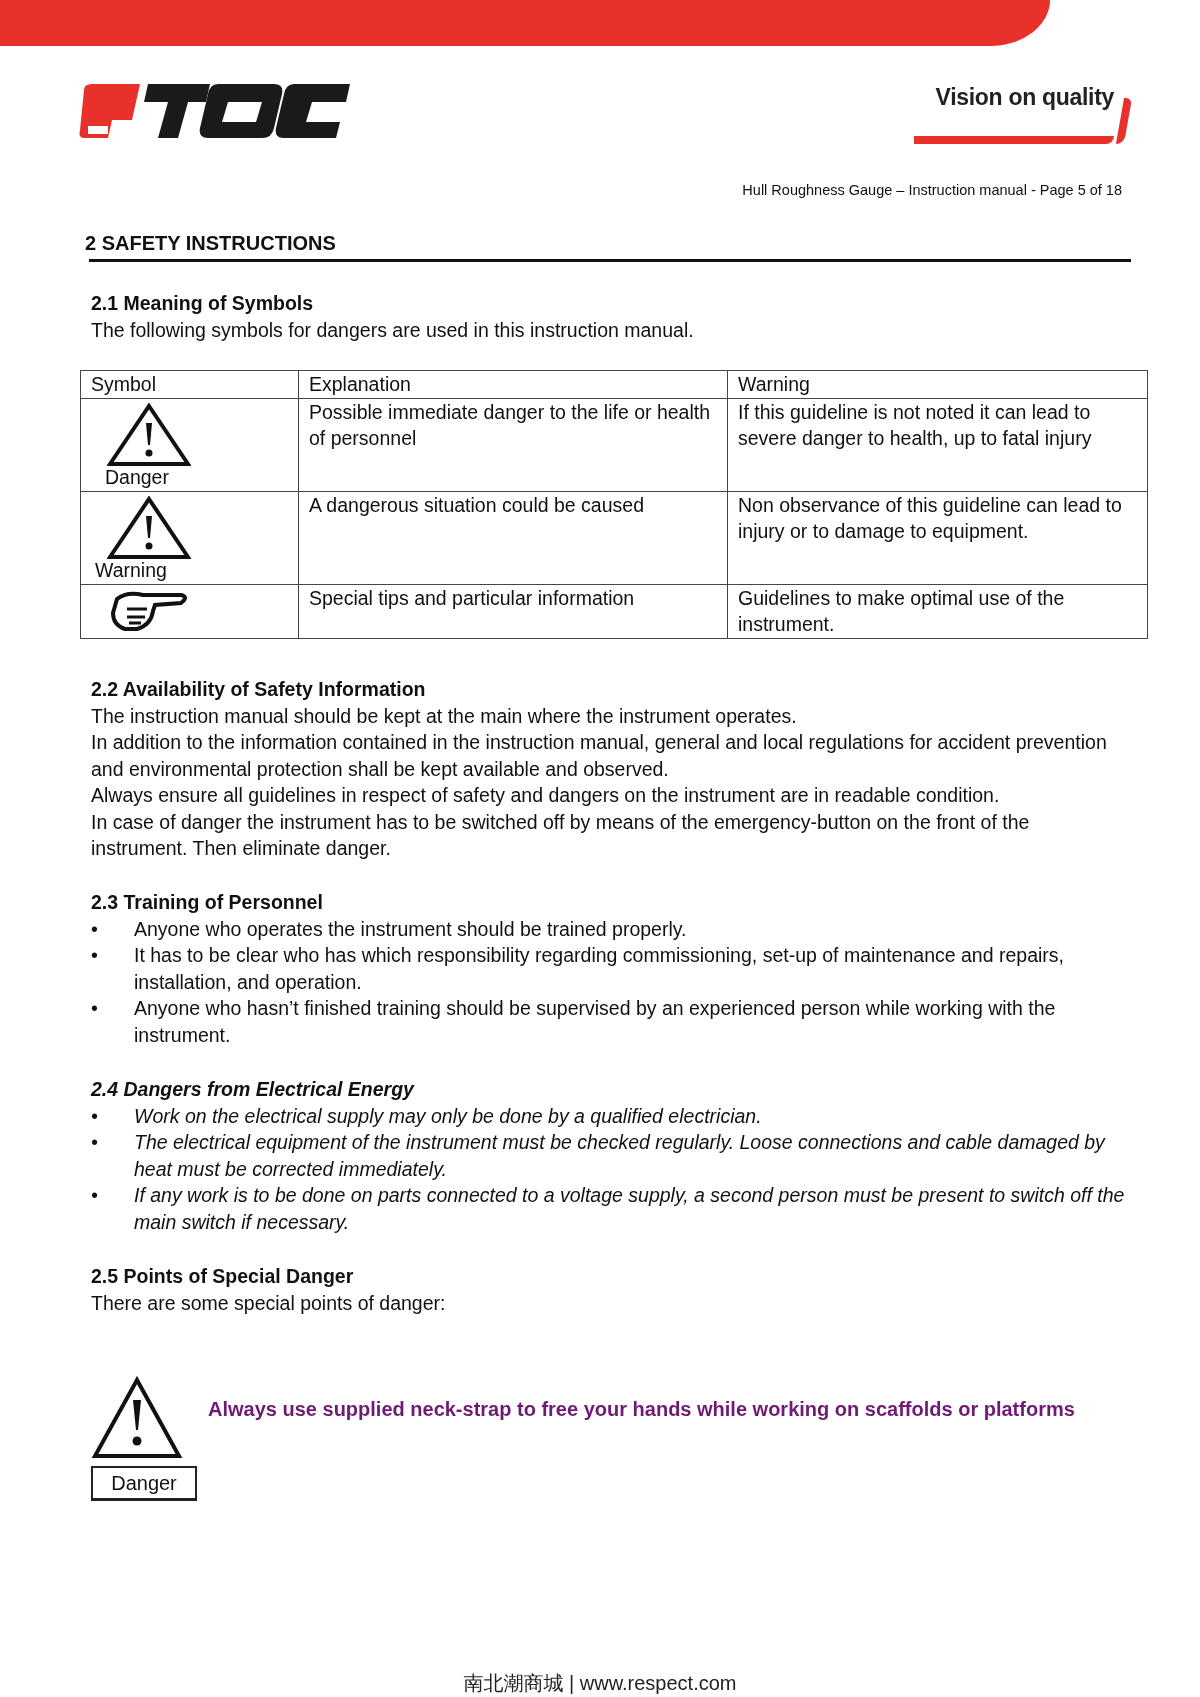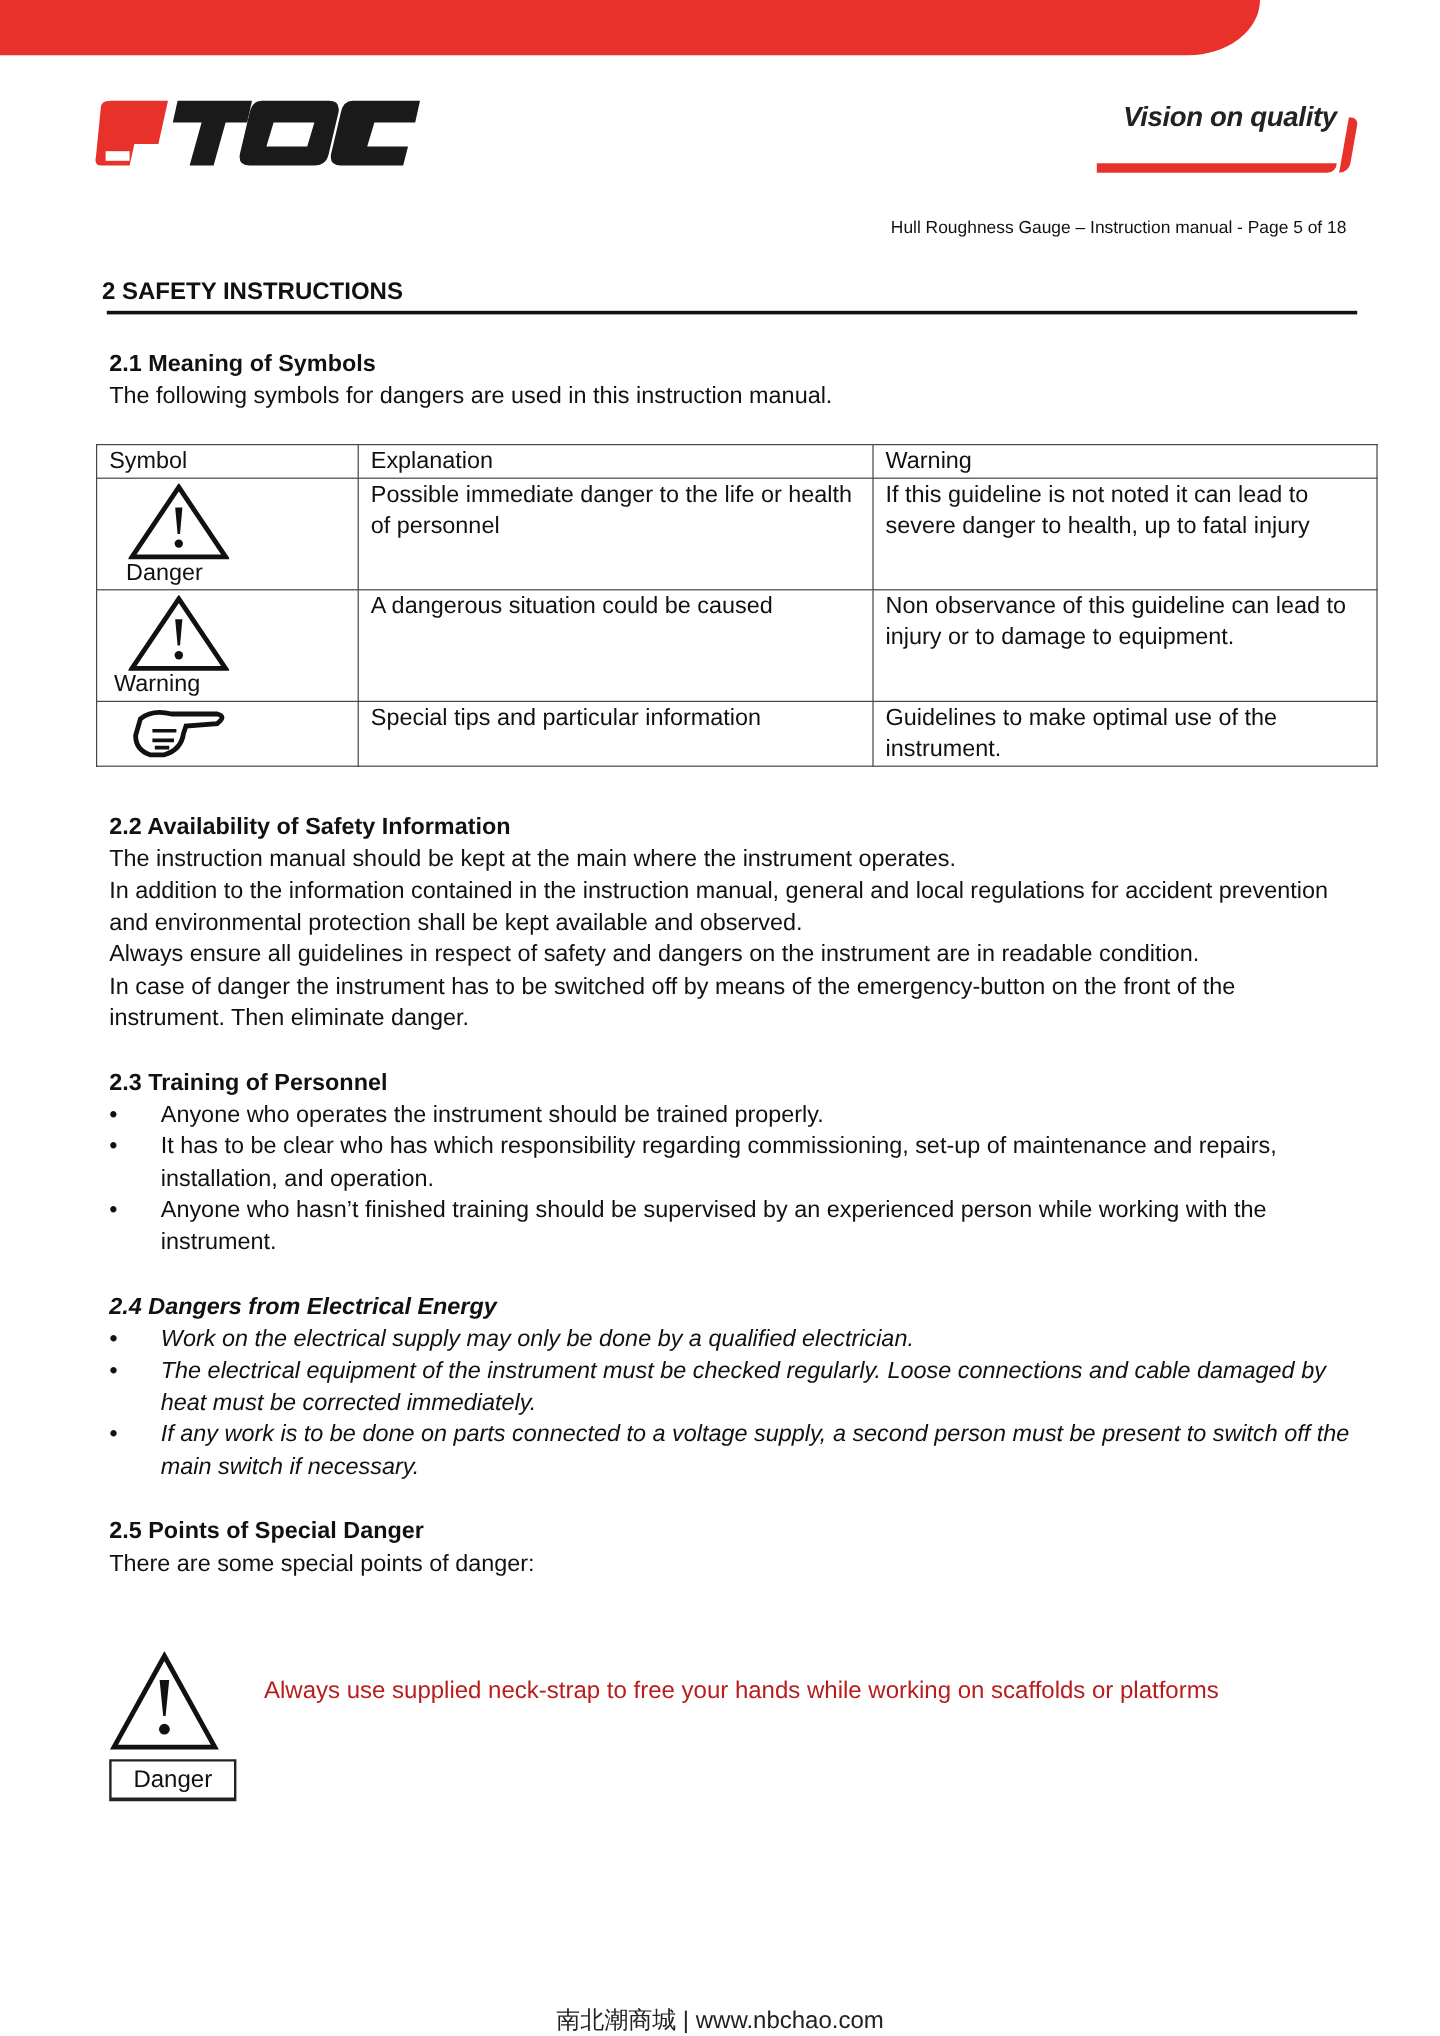--- a/index.html
+++ b/index.html
@@ -1,39 +1,39 @@
 <!DOCTYPE html>
 <html><head>
 <meta charset="utf-8">
 <style>
   html,body{margin:0;padding:0;background:#fff;}
   body{width:1200px;height:1697px;position:relative;overflow:hidden;font-family:"Liberation Sans","DejaVu Sans",sans-serif;color:#111;}
   .topbar{position:absolute;left:0;top:0;width:1050px;height:46px;background:#e8312a;border-bottom-right-radius:60px 46px;}
   .logo{position:absolute;left:78px;top:80px;}
   .tagline{position:absolute;left:900px;top:84px;width:230px;height:66px;}
-  .tagline-text{position:absolute;right:16px;top:0;font-style:italic;font-weight:bold;font-size:23px;color:#222;letter-spacing:-0.3px;}
+  .tagline-text{position:absolute;right:16px;top:0;font-weight:bold;font-size:23px;color:#222;letter-spacing:-0.3px;}
   .tagline-swoosh{position:absolute;left:14px;bottom:6px;width:200px;height:8px;background:#e8312a;border-bottom-right-radius:12px;}
   .tagline-curl{position:absolute;right:2px;top:14px;width:8px;height:46px;background:#e8312a;border-radius:0 6px 8px 0;transform:skewX(-10deg);}
   .running-header{position:absolute;right:78px;top:182px;font-size:14.5px;color:#111;}
   .section-title{position:absolute;left:85px;top:232px;font-weight:bold;font-size:20px;}
   .section-rule{position:absolute;left:89px;top:259px;width:1042px;height:3px;background:#111;}
   .content{position:absolute;left:91px;width:1040px;font-size:19.5px;line-height:26.5px;}
   .h2{font-weight:bold;}
   table.sym{position:absolute;left:80px;top:370px;width:1068px;border-collapse:collapse;font-size:19.5px;line-height:26.5px;}
   table.sym td{border:1.5px solid #444;vertical-align:top;padding:0 10px;}
   table.sym td.c1{width:197px;}
   table.sym td.c2{width:408px;}
   .sym-cell{position:relative;height:92px;}
   .sym-cell svg{position:absolute;left:16px;top:4px;}
   .sym-label{position:absolute;left:14px;bottom:0;}
   ul.bul{list-style:none;margin:0;padding:0;}
   ul.bul li{position:relative;padding-left:43px;}
   ul.bul li::before{content:"•";position:absolute;left:0;top:0;}
   .special{position:absolute;left:91px;top:1376px;}
-  .special-text{position:absolute;left:220px;top:1398px;font-weight:normal;font-size:20px;color:#b91c1c;}
+  .special-text{position:absolute;left:208px;top:1398px;font-weight:bold;font-size:20px;color:#701a75;}
   .danger-box{position:absolute;left:91px;top:1466px;width:102px;height:30px;border:2px solid #222;border-bottom-width:3px;text-align:center;font-size:20px;line-height:30px;}
   .footer{position:absolute;left:0;width:1200px;top:1670px;text-align:center;font-size:20px;color:#222;}
 </style>
 </head>
 <body>
 
 <div class="topbar"></div>
 
 <div class="logo">
   <svg width="272" height="64" viewBox="0 0 272 64">
@@ -145,13 +145,13 @@
 <div class="special">
   <svg width="92" height="84" viewBox="0 0 92 84">
     <polygon points="46,4 88,80 4,80" fill="none" stroke="#111" stroke-width="4"></polygon>
     <path d="M42 24 H50 L47 54 H45 Z" fill="#111"></path>
     <circle cx="46" cy="65" r="4.5" fill="#111"></circle>
   </svg>
 </div>
 <div class="danger-box">Danger</div>
 <div class="special-text">Always use supplied neck-strap to free your hands while working on scaffolds or platforms</div>
 
-<div class="footer">南北潮商城 | www.nbchao.com</div>
+<div class="footer">南北潮商城 | www.respect.com</div>
 
 </body></html>

